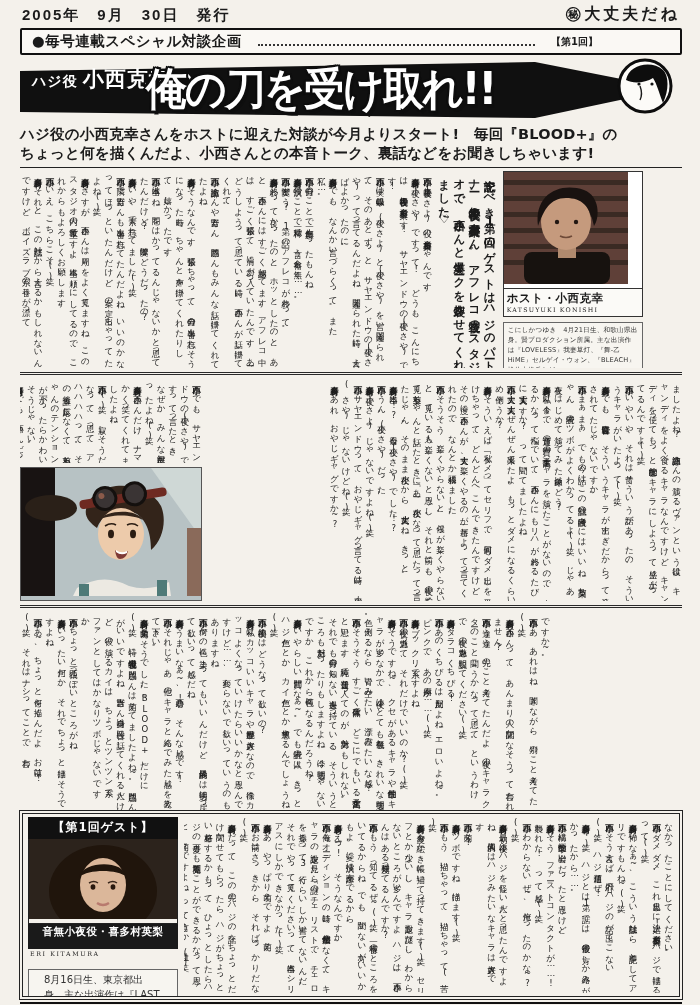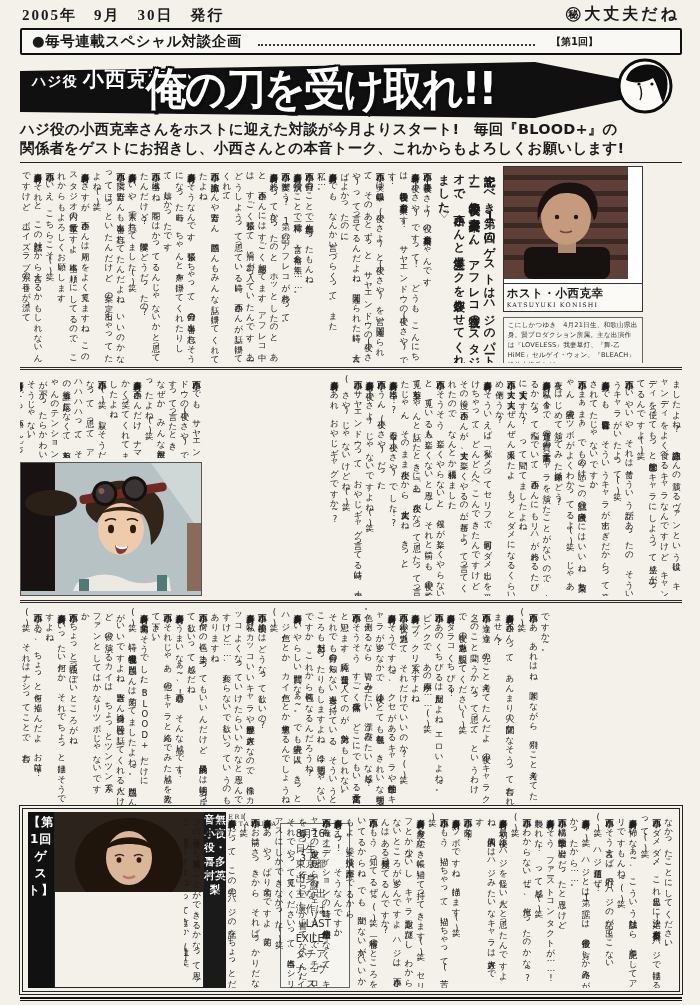--- a/index.html
+++ b/index.html
@@ -6,21 +6,21 @@
   html,body { width:700px; height:1005px; }
   body {
     background:#f4f1eb; color:#1b1b1b;
     font-family:"DejaVu Sans", sans-serif;
     overflow:hidden;
   }
   .page { padding:4px 18px 0 20px; }
 
   
   .masthead { display:flex; justify-content:space-between; align-items:flex-end;
-    font-family:Liberation Serif, serif; padding:2px 2px 3px 2px; height:24px;}
+    font-family:Liberation Sans, sans-serif; padding:2px 2px 3px 2px; height:24px;}
   .mast-date { font-size:15px; font-weight:bold; letter-spacing:2px; }
   .mast-logo { font-size:16px; font-weight:bold; letter-spacing:3px; }
 
   
   .header-box { border:2.5px solid #111; border-radius:2px; height:27px;
     display:flex; align-items:center; padding:0 12px 0 10px; background:#faf8f4;gap:8px;}
   .series-label { font-weight:bold; font-size:14.5px; letter-spacing:0.5px; white-space:nowrap;}
   .leader { flex:1; border-bottom:2px dotted #333; margin:0 8px 4px 8px; height:12px;}
   .episode-label { font-weight:bold; font-size:10px; white-space:nowrap; margin-right:70px;}
 
@@ -31,21 +31,21 @@
   .role-small { font-size:14px; font-weight:bold; letter-spacing:1px;}
   .role-big { font-size:21px; font-weight:bold; letter-spacing:1px;}
   .main-title { position:absolute; left:126px; top:0px; z-index:3;
     font-size:41px; font-weight:900; color:#fff; letter-spacing:-2px;
     transform:scaleY(1.08); transform-origin:top left; white-space:nowrap;
     text-shadow:2px 0 0 #0e0e0e,-2px 0 0 #0e0e0e,0 2px 0 #0e0e0e,0 -2px 0 #0e0e0e,
       2px 2px 0 #0e0e0e,-2px -2px 0 #0e0e0e,2px -2px 0 #0e0e0e,-2px 2px 0 #0e0e0e,3px 3px 0 #0e0e0e;}
   .face-badge { position:absolute; right:8px; top:-4px; z-index:4; }
 
   
-  .intro { font-weight:bold; font-size:14.5px; line-height:1.28; letter-spacing:0.2px;}
+  .intro { margin-top:5px; font-weight:bold; font-size:14.5px; line-height:1.28; letter-spacing:0.2px;}
   .rule1 { border-top:1.5px solid #222; margin-top:5px; }
   .sep { border-top:1px solid #2a2a2a; border-bottom:1px solid #2a2a2a; height:3px; margin:4px 0;}
   .bottom-rule { border-top:2.5px solid #111; border-bottom:1px solid #111; height:4px; margin-top:5px;}
 
   
   .vt { writing-mode:vertical-rl; text-orientation:upright; height:100%;
     font-size:8.5px; line-height:11.8px; letter-spacing:0.4px; overflow:hidden; }
   .vt p { margin:0; }
   .vt .sp { font-weight:bold; }
   .vt .sp::after { content:"　"; font-weight:normal;}
@@ -67,21 +67,21 @@
   .profile-box { border:1px solid #666; margin-top:5px; padding:3px 4px; font-size:6.6px;
     line-height:1.5; color:#333; background:#f7f5f0; letter-spacing:0.2px;}
 
   
   .b2-left { width:182px; margin-right:6px; display:flex; flex-direction:column;}
   .b2-left .vt.short { height:86px; }
   .anime-frame { margin-top:4px; border:1px solid #555; background:#b7c2c4; }
   .b2-main { flex:1; }
 
   
-  .guest-card { width:150px; margin-right:6px; display:flex; flex-direction:row;}
+  .guest-card { width:150px; margin-right:6px; display:flex; flex-direction:column;}
   .guest-label { background:#111; color:#fff; font-weight:bold; font-size:12px;
     text-align:center; padding:2px 0 3px; letter-spacing:1px;}
   .guest-photo { border:1px solid #222; border-top:none; }
   .guest-caption { background:#1a1a1a; color:#fff; font-weight:bold; font-size:10.5px;
     text-align:center; padding:1px 0 10px; letter-spacing:0.5px;}
   .guest-en { font-size:6.3px; letter-spacing:1.6px; font-family:"DejaVu Serif",serif; padding:1px 2px;}
   .guest-profile { border:1px solid #666; margin-top:11px; padding:2px 15px; font-size:10px;
     line-height:1.5; color:#333; background:#f7f5f0;}
 </style>
 </head>
@@ -115,21 +115,21 @@
         <path d="M10,24 C13,8 36,4 47,14 C53,20 53,34 47,47 C43,37 41,28 37,22 C29,27 17,28 10,24 Z" fill="#0d0d0d"></path>
         <path d="M24,30 q3,8 0,14" stroke="#1a1a1a" stroke-width="1.4" fill="none"></path>
         <circle cx="23" cy="28" r="1.6" fill="#111"></circle>
         <circle cx="36" cy="28" r="1.6" fill="#111"></circle>
       </svg>
     </span>
   </div>
 
   <div class="intro">
     <div>ハジ役の小西克幸さんをホストに迎えた対談が今月よりスタート!　毎回『BLOOD+』の</div>
-    <div>関係者をゲストにお招きし、小西さんとの本音トーク、これからもよろしくお願いします!</div>
+    <div>ちょっと何を描くんだよ、小西さんとの本音トーク、裏話などをお聞きしちゃいます!</div>
   </div>
   <div class="rule1"></div>
 
   <div class="band band1">
     <div class="vt">
       <p class="lead-v">記念すべき第1回のゲストはハジのパートナー、音無小夜役の喜多村英梨さん。アフレコ直後のスタジオで、小西さんと爆笑トークを炸裂させてくれました♡</p>
 
     <p><b class="sp">小西</b><span>音無小夜(さよ)役の喜多村英梨ちゃんです。</span></p>
         <p><b class="sp">喜多村</b><span>小夜(さや)ですって!　どうも、こんにちは、音無小夜役の喜多村英梨です!　サヤエンドウの小夜(さや)です!</span></p>
         <p><b class="sp">小西</b><span>実は収録中に、小夜(さよ)と小夜(さや)を言い間違えられて。そのあとずっと、サヤエンドウの小夜(さや)って言ってるんだよね。間違えられた時に、言えばよかったのに。</span></p>

